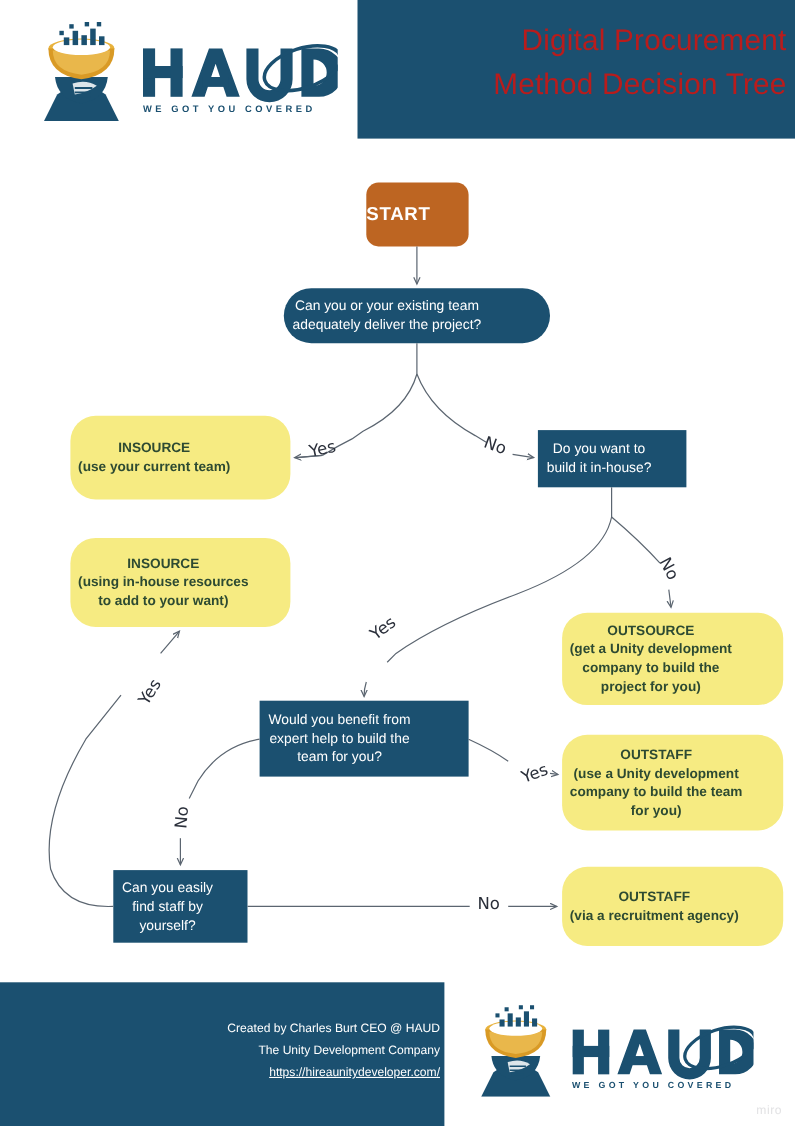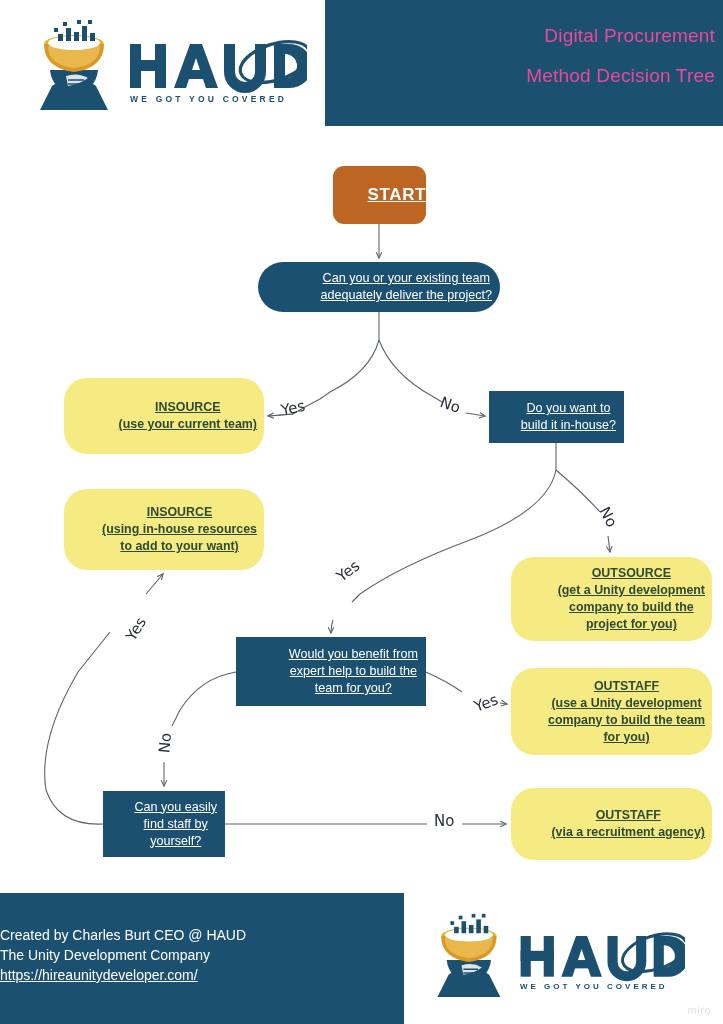--- a/index.html
+++ b/index.html
@@ -21,22 +21,22 @@
     position: absolute;
     left: 325px; top: 0;
     width: 398px; height: 126px;
     background: #1b5070;
   }
   #header-title {
     position: absolute;
     right: 8px; top: 16px;
     width: 380px;
     text-align: right;
-    color: #ec4899;
-    font-size: 19px;
+    color: #b91c1c;
+    font-size: 27px;
     line-height: 40px;
     font-weight: 400;
     letter-spacing: 0.2px;
   }
   #header-title .l2 { display: block; }
 
   
   .logo-wrap { position: absolute; }
   #header-logo { left: 22px; top: 18px; width: 285px; height: 92px; }
   #footer-logo { left: 420px; top: 912px; width: 265px; height: 85px; }
@@ -52,46 +52,46 @@
 
   
   #footer-band {
     position: absolute;
     left: 0; top: 893px;
     width: 404px; height: 131px;
     background: #1b5070;
   }
   #footer-credit {
     position: absolute;
-    left: 0; top: 925px;
+    left: 12px; top: 925px;
     width: 388px;
+    text-align: right;
     color: #ffffff;
-    font-size: 14px;
+    font-size: 11px;
     line-height: 20px;
   }
   #footer-credit .line { display: block; white-space: nowrap; }
   #footer-credit .link { text-decoration: underline; }
 
   #miro-watermark {
     position: absolute;
     right: 12px; bottom: 8px;
     color: #e2e2e4;
     font-size: 11px;
     letter-spacing: 0.5px;
   }
 
   
   .node {
     position: absolute;
     box-sizing: border-box;
     display: flex;
     align-items: center;
-    justify-content: flex-end;
+    justify-content: flex-start;
     text-align: center;
-    text-decoration: underline;
   }
   .node-start {
     background: #bd6522;
     border-radius: 11px;
     color: #ffffff;
     font-size: 17px;
     font-weight: 700;
     letter-spacing: 0.6px;
   }
   .node-decision {

